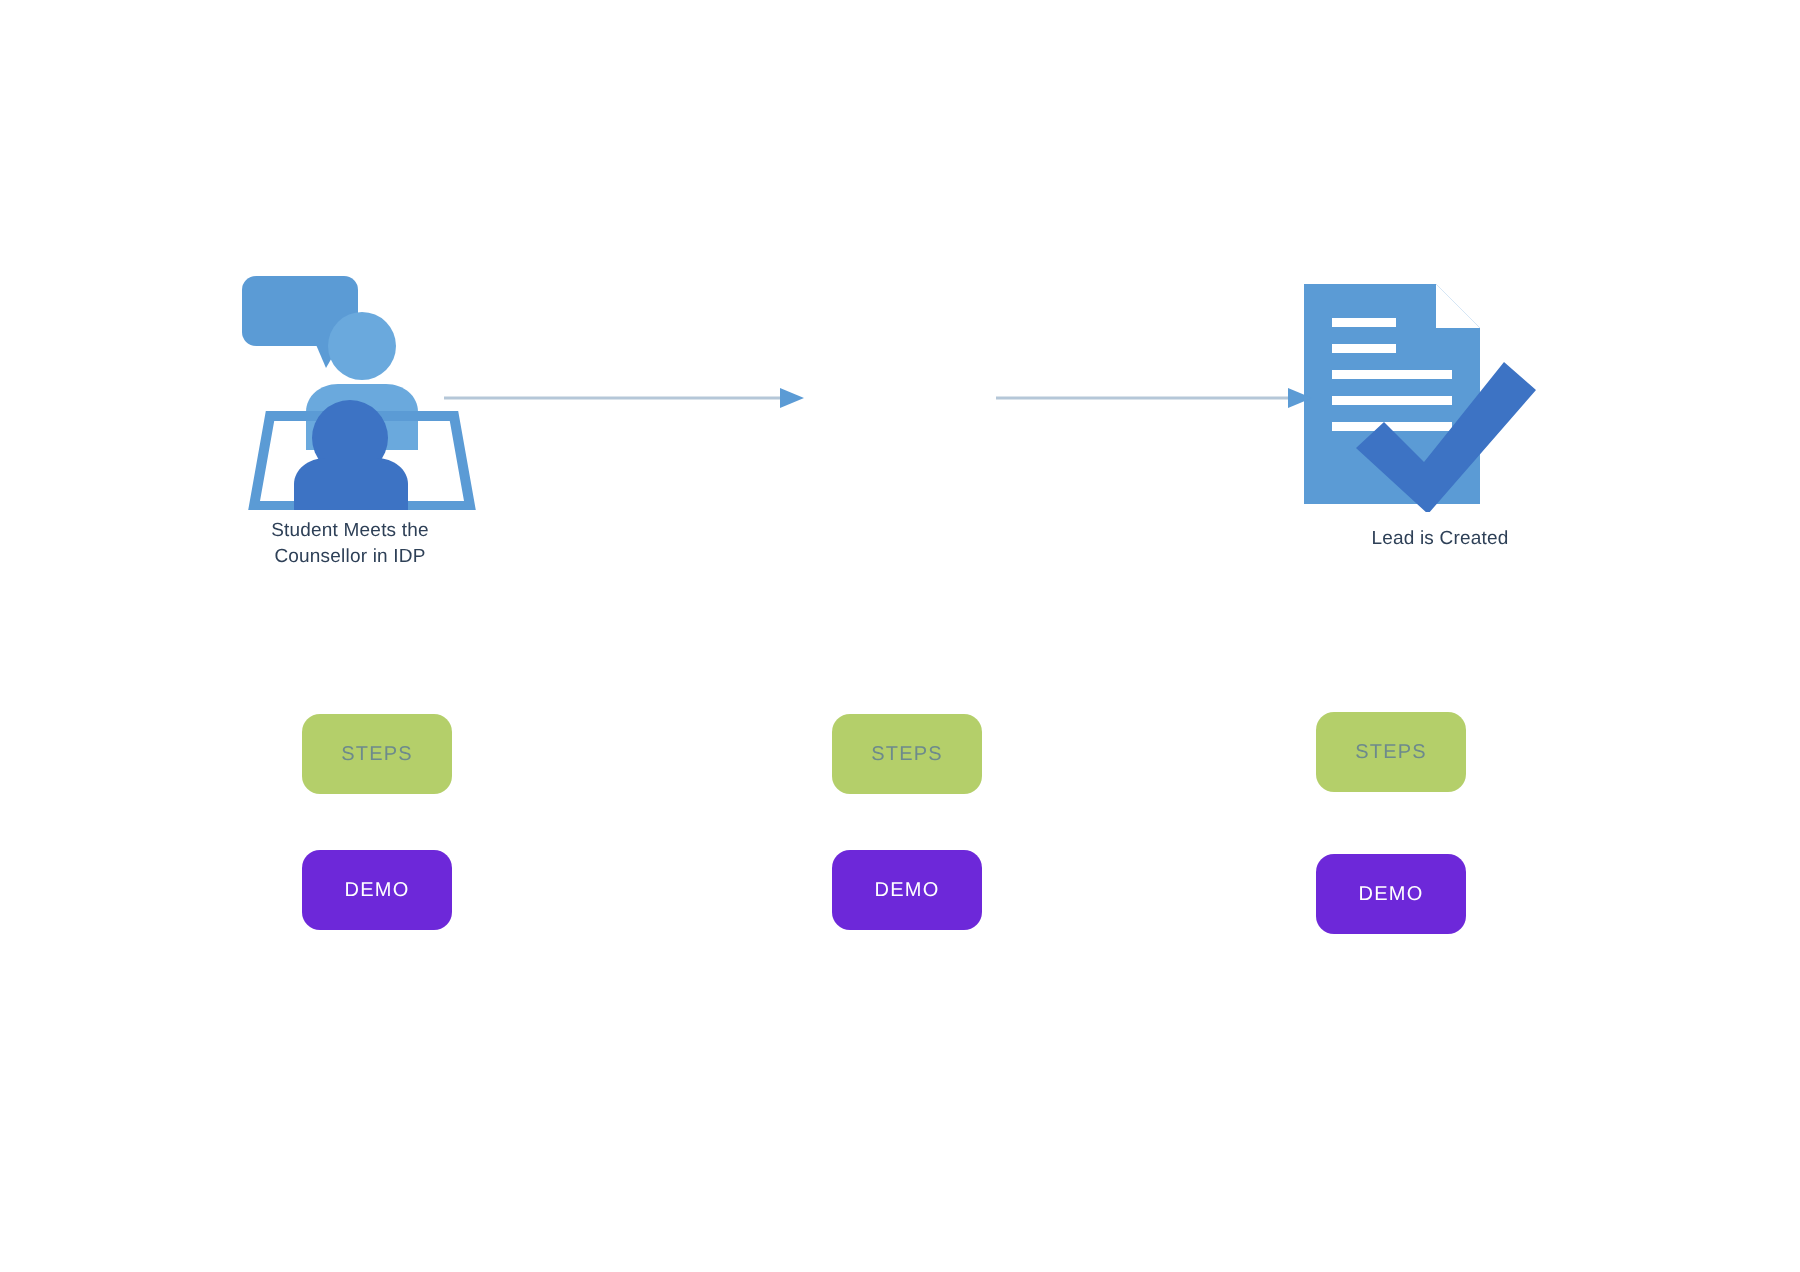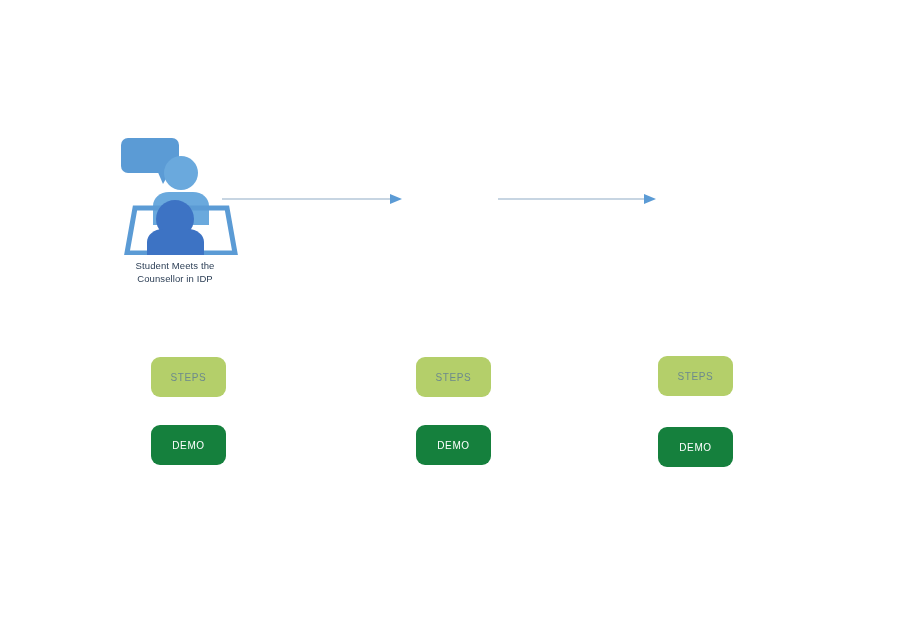--- a/index.html
+++ b/index.html
@@ -75,21 +75,21 @@
     font-size: 10px;
     letter-spacing: 0.6px;
     box-sizing: border-box;
     user-select: none;
   }
   .pill.steps {
     background: #b4cf6a;
     color: #6d8a8c;
   }
   .pill.demo {
-    background: #15803d;
+    background: #6d28d9;
     color: #ffffff;
   }
   #steps-1 { left: 151px; top: 357px; }
   #demo-1  { left: 151px; top: 425px; }
   #steps-2 { left: 416px; top: 357px; }
   #demo-2  { left: 416px; top: 425px; }
   #steps-3 { left: 658px; top: 356px; }
   #demo-3  { left: 658px; top: 427px; }
 </style>
 </head>
@@ -119,20 +119,38 @@
           <circle cx="62" cy="89" r="19" fill="#3d73c4"></circle>
           <path d="M34 125 L34 112 C34 105 41 99 50 99 L75 99 C84 99 91 105 91 112 L91 125 Z" fill="#3d73c4"></path>
         </g>
       </svg>
     </div>
     <div class="stage-label">Student Meets the
 Counsellor in IDP</div>
   </div>
 
 
+  <div class="flow-stage" id="stage-3">
+    <div class="stage-icon">
+      <svg viewBox="0 0 180 122" width="180" height="122" xmlns="http://www.w3.org/2000/svg">
+
+        <path d="M22 8 L88 8 L110 30 L110 118 L22 118 Z" fill="#5b9bd5"></path>
+        <path d="M88 8 L110 30 L88 30 Z" fill="#ffffff"></path>
+
+        <rect x="36" y="25" width="32" height="4.5" fill="#ffffff"></rect>
+        <rect x="36" y="38" width="32" height="4.5" fill="#ffffff"></rect>
+        <rect x="36" y="51" width="60" height="4.5" fill="#ffffff"></rect>
+        <rect x="36" y="64" width="60" height="4.5" fill="#ffffff"></rect>
+        <rect x="36" y="77" width="60" height="4.5" fill="#ffffff"></rect>
+
+        <path d="M62 77 L82 97 L122 47 L138 61 L84 123 L48 90 Z" fill="#3d73c4"></path>
+      </svg>
+    </div>
+    <div class="stage-label">Lead is Created</div>
+  </div>
 
   <div class="arrow" id="arrow-1">
     <svg viewBox="0 0 180 14" width="180" height="14" xmlns="http://www.w3.org/2000/svg">
       <line x1="0" y1="7" x2="170" y2="7" stroke="#b5c7d8" stroke-width="1.6"></line>
       <path d="M168 2 L180 7 L168 12 Z" fill="#5b9bd5"></path>
     </svg>
   </div>
 
   <div class="arrow" id="arrow-2">
     <svg viewBox="0 0 158 14" width="158" height="14" xmlns="http://www.w3.org/2000/svg">

